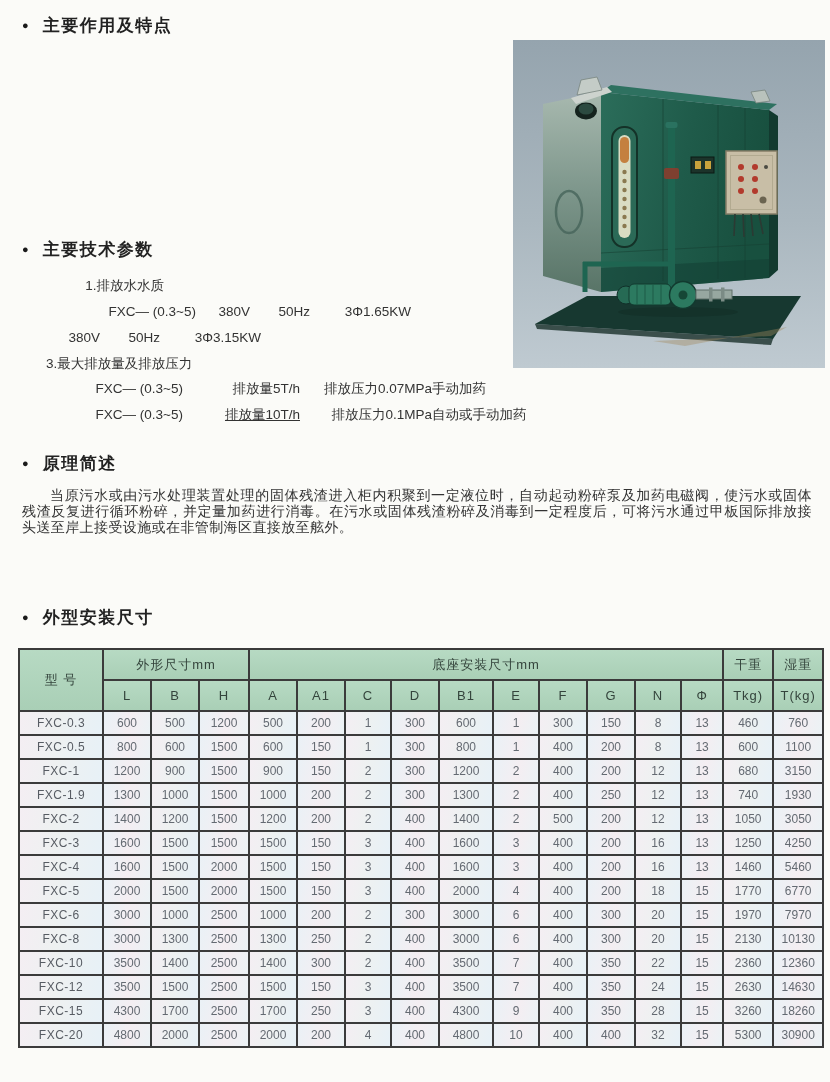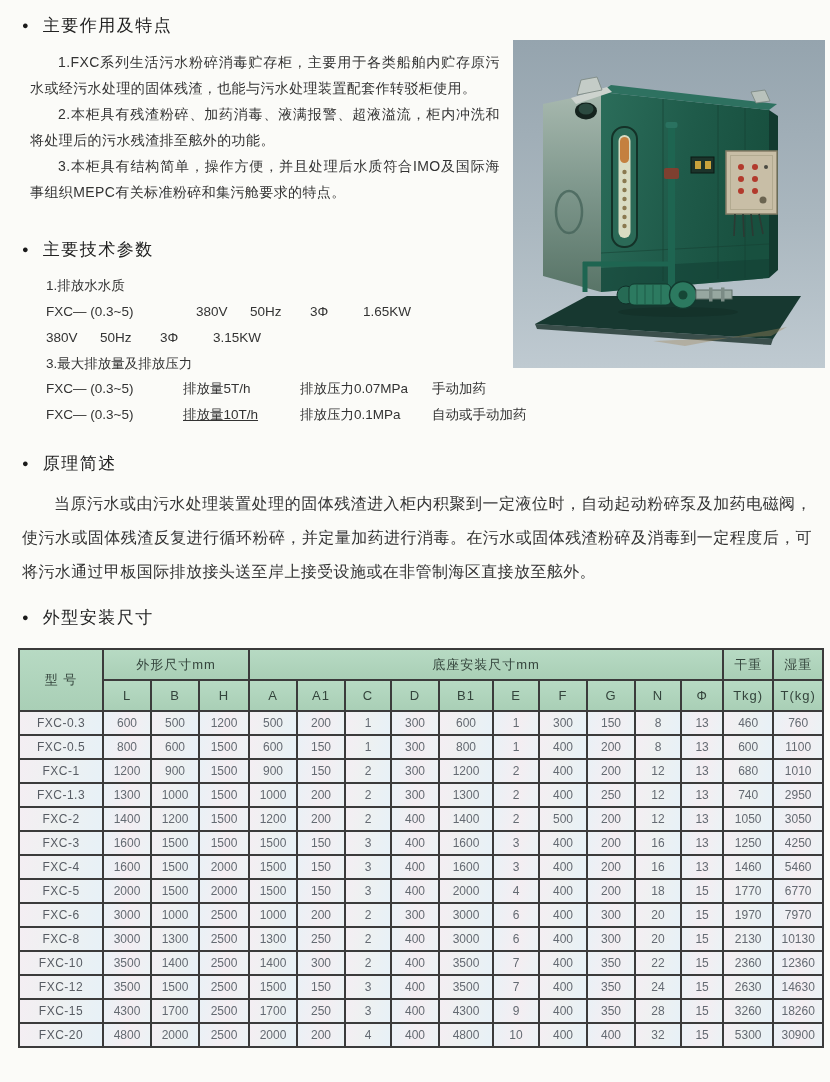--- a/index.html
+++ b/index.html
@@ -4,46 +4,46 @@
 <style>
   * { margin:0; padding:0; box-sizing:border-box; }
   html,body { background:#e9e9e9; }
   .page {
     position:relative; width:830px; height:1082px; margin:0 auto;
     background:#fbfbf8; overflow:hidden;
     font-family:"Liberation Sans","DejaVu Sans",sans-serif; color:#3c3c3c;
   }
   .sec-heading { display:flex; align-items:center; }
   .bullet { font-size:11px; color:#1a1a1a; margin-right:14px; line-height:1; }
-  .sec-title { font-size:17px; font-weight:normal; color:#222; letter-spacing:1.5px; }
+  .sec-title { font-size:17px; font-weight:bold; color:#222; letter-spacing:1.5px; }
 
   
   #sec-features { position:absolute; left:22px; top:14px; width:478px; }
   #sec-features .para-block { margin-top:12px; padding-left:8px; }
   .para-block p {
     font-size:14px; line-height:26px; color:#333; text-indent:2em;
     letter-spacing:0.4px; text-align:justify;
   }
 
   
   .photo { position:absolute; left:513px; top:40px; width:312px; height:328px; }
   .photo svg { display:block; }
 
   
   #sec-tech { position:absolute; left:22px; top:238px; width:500px; }
   .tech-body { margin-top:12px; margin-left:24px; font-size:13.5px; color:#333; }
   .t-line { line-height:25px; }
   .t-row { display:flex; line-height:26px; white-space:nowrap; }
-  .t-row span { flex:0 0 auto; display:inline-block; }
+  .t-row span { flex:0 0 auto; display:inline-block;text-align:right; }
   .tq-label { width:118px; }
 
   
   #sec-principle { position:absolute; left:22px; top:452px; width:790px; }
   #sec-principle .para-block { margin-top:12px; }
-  #sec-principle p { font-size:16px; line-height:34px; }
+  #sec-principle p { font-size:14px; line-height:16px; }
 
   
   #sec-dims-heading { position:absolute; left:22px; top:606px; }
   .table-wrap { position:absolute; left:18px; top:648px; width:806px; }
   table.dims { border-collapse:collapse; table-layout:fixed; width:804px; }
   .dims th, .dims td { border:2px solid #3b3b3b; text-align:center; padding:0; overflow:hidden; }
   .dims thead th {
     height:31px; font-size:13px; font-weight:normal; color:#34443c;
     background:linear-gradient(180deg,#b7dac3 0%,#a9cfb6 100%);
     letter-spacing:1px;
@@ -59,25 +59,20 @@
 </style>
 </head>
 <body>
 
 <div class="page">
 
   <section id="sec-features">
     <div class="sec-heading">
       <span class="bullet">●</span>
       <span class="sec-title">主要作用及特点</span>
-    </div>
-    <div class="para-block">
-      <p>1.FXC系列生活污水粉碎消毒贮存柜，主要用于各类船舶内贮存原污水或经污水处理的固体残渣，也能与污水处理装置配套作转驳柜使用。</p>
-      <p>2.本柜具有残渣粉碎、加药消毒、液满报警、超液溢流，柜内冲洗和将处理后的污水残渣排至舷外的功能。</p>
-      <p>3.本柜具有结构简单，操作方便，并且处理后水质符合IMO及国际海事组织MEPC有关标准粉碎和集污舱要求的特点。</p>
     </div>
   </section>
 
   <figure class="photo">
     <svg viewBox="0 0 312 328" width="312" height="328">
       <defs>
         <linearGradient id="bgG" x1="0" y1="0" x2="0" y2="1">
           <stop offset="0" stop-color="#95a4ae"></stop>
             <stop offset="0.55" stop-color="#aab7bf"></stop>
             <stop offset="1" stop-color="#bfcad1"></stop>
@@ -321,39 +316,39 @@
             <td>150</td>
             <td>2</td>
             <td>300</td>
             <td>1200</td>
             <td>2</td>
             <td>400</td>
             <td>200</td>
             <td>12</td>
             <td>13</td>
             <td>680</td>
-            <td>1010</td>
-          </tr>
-          <tr>
-            <td>FXC-1.3</td>
+            <td>3150</td>
+          </tr>
+          <tr>
+            <td>FXC-1.9</td>
             <td>1300</td>
             <td>1000</td>
             <td>1500</td>
             <td>1000</td>
             <td>200</td>
             <td>2</td>
             <td>300</td>
             <td>1300</td>
             <td>2</td>
             <td>400</td>
             <td>250</td>
             <td>12</td>
             <td>13</td>
             <td>740</td>
-            <td>2950</td>
+            <td>1930</td>
           </tr>
           <tr>
             <td>FXC-2</td>
             <td>1400</td>
             <td>1200</td>
             <td>1500</td>
             <td>1200</td>
             <td>200</td>
             <td>2</td>
             <td>400</td>

